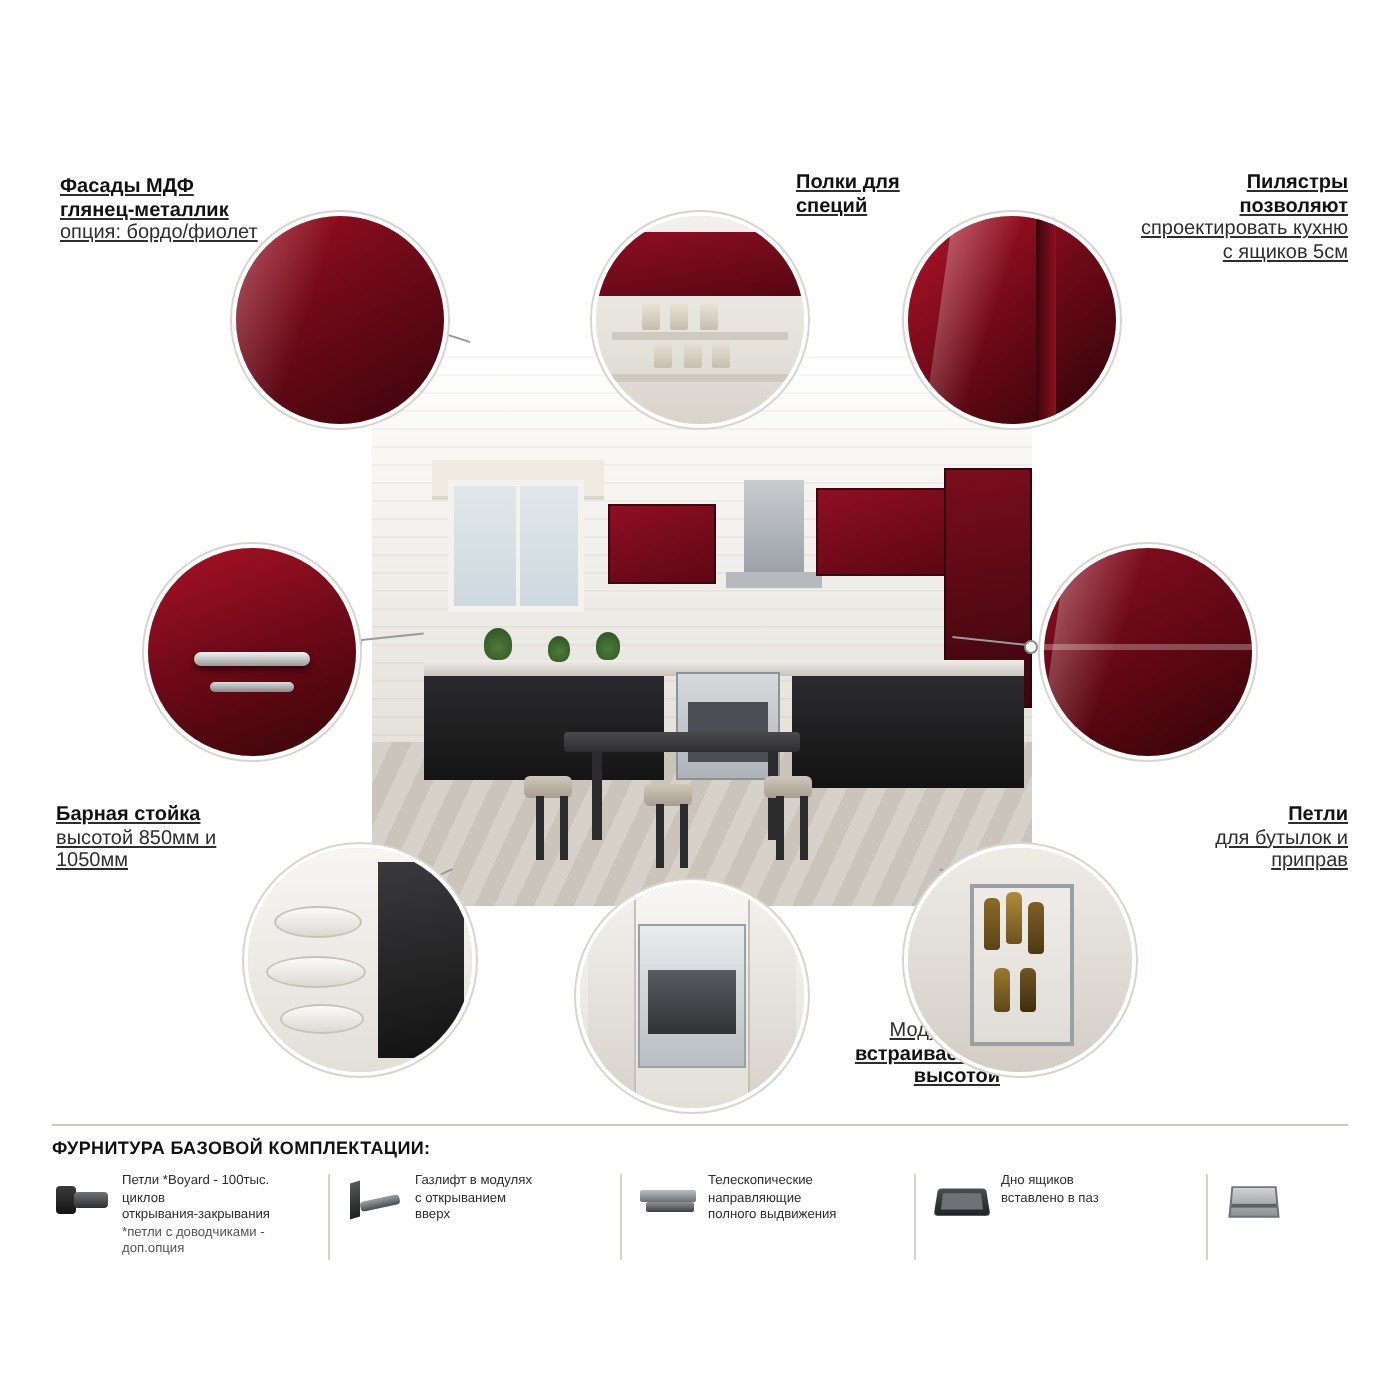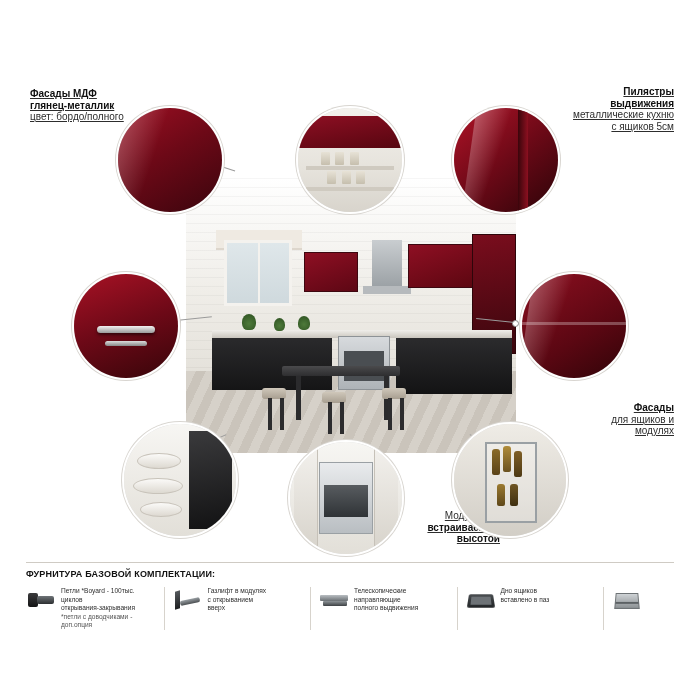--- a/index.html
+++ b/index.html
@@ -434,45 +434,49 @@
   <div class="leader" style="left:510px; top:452px; width:44px; transform:rotate(204deg);"></div>
   <div class="dot" style="left:508px; top:450px;"></div>
 
   <div class="circle" style="left:116px; top:106px; width:104px; height:104px;">
     <div class="c-face"></div>
     <div class="c-face-sheen"></div>
   </div>
   <div class="label" style="left:30px; top:88px; width:120px;">
     <div class="b">Фасады МДФ</div>
     <div class="b">глянец-металлик</div>
-    <div>цвет: бордо/полного</div>
+    <div>опция: бордо/фиолет</div>
   </div>
 
   <div class="circle" style="left:296px; top:106px; width:104px; height:104px;">
     <div class="c-shelf"></div>
     <div class="c-shelf-top"></div>
     <div class="c-shelf-board" style="top:56%;"></div>
     <div class="c-shelf-board" style="top:76%;"></div>
     <div class="c-jar" style="left:22%; top:42%;"></div>
     <div class="c-jar" style="left:36%; top:42%;"></div>
     <div class="c-jar" style="left:50%; top:42%;"></div>
     <div class="c-jar" style="left:28%; top:61%;"></div>
     <div class="c-jar" style="left:42%; top:61%;"></div>
     <div class="c-jar" style="left:56%; top:61%;"></div>
   </div>
+  <div class="label" style="left:398px; top:86px; width:110px; text-align:left;">
+    <div class="b">Полки для</div>
+    <div class="b">специй</div>
+  </div>
 
   <div class="circle" style="left:452px; top:106px; width:104px; height:104px;">
     <div class="c-face" style="background:linear-gradient(140deg,#b01327 0%,#6d0917 50%,#2c0408 100%);"></div>
     <div class="c-face-sheen" style="left:14%; width:34%;"></div>
     <div style="position:absolute; left:62%; top:0; width:10px; height:100%; background:linear-gradient(90deg,#3a050b,#8c1020);"></div>
   </div>
   <div class="label right" style="left:540px; top:86px; width:134px;">
     <div class="b">Пилястры</div>
-    <div class="b">выдвижения</div>
-    <div>металлические кухню</div>
+    <div class="b">позволяют</div>
+    <div>спроектировать кухню</div>
     <div>с ящиков 5см</div>
   </div>
 
   <div class="circle" style="left:72px; top:272px; width:104px; height:104px;">
     <div class="c-handle"></div>
     <div class="c-handle-bar"></div>
     <div class="c-handle-bar2"></div>
   </div>
 
   <div class="circle" style="left:520px; top:272px; width:104px; height:104px;">
@@ -480,20 +484,25 @@
     <div class="c-level-seam"></div>
     <div class="c-face-sheen" style="left:4%; width:40%;"></div>
   </div>
 
   <div class="circle" style="left:122px; top:422px; width:112px; height:112px;">
     <div class="c-white-box"></div>
     <div class="c-dark-panel"></div>
     <div class="c-shelf-round" style="left:12%; top:26%; width:42px; height:14px;"></div>
     <div class="c-shelf-round" style="left:8%; top:48%; width:48px; height:14px;"></div>
     <div class="c-shelf-round" style="left:14%; top:70%; width:40px; height:13px;"></div>
+  </div>
+  <div class="label" style="left:28px; top:402px; width:112px;">
+    <div class="b">Барная стойка</div>
+    <div>высотой 850мм и</div>
+    <div>1050мм</div>
   </div>
 
   <div class="circle" style="left:288px; top:440px; width:112px; height:112px;">
     <div class="c-white-box"></div>
     <div style="position:absolute; left:4%; top:6%; width:20%; height:88%; background:linear-gradient(#f2f0ec,#d8d4cc); border-right:1px solid #c6c1b8;"></div>
     <div style="position:absolute; right:4%; top:6%; width:20%; height:88%; background:linear-gradient(#f2f0ec,#d8d4cc); border-left:1px solid #c6c1b8;"></div>
     <div class="c-oven-body">
       <div class="c-oven-glass"></div>
     </div>
   </div>
@@ -506,23 +515,23 @@
   <div class="circle" style="left:452px; top:422px; width:112px; height:112px;">
     <div class="c-white-box" style="background:linear-gradient(#efece6,#d2cec6);"></div>
     <div class="c-cargo-rack"></div>
     <div class="c-bottle" style="left:34%; top:22%; background:linear-gradient(#8a6b2a,#5a4318);"></div>
     <div class="c-bottle" style="left:44%; top:20%; background:linear-gradient(#b08c3a,#6b5220);"></div>
     <div class="c-bottle" style="left:54%; top:24%; background:linear-gradient(#7f5f26,#4d3914);"></div>
     <div class="c-bottle" style="left:38%; top:54%; height:22px; background:linear-gradient(#9b7a30,#5e471a);"></div>
     <div class="c-bottle" style="left:50%; top:54%; height:22px; background:linear-gradient(#6f5522,#3f2f10);"></div>
   </div>
   <div class="label right" style="left:566px; top:402px; width:108px;">
-    <div class="b">Фасады</div>
-    <div>для ящиков и</div>
-    <div>модулях</div>
+    <div class="b">Петли</div>
+    <div>для бутылок и</div>
+    <div>приправ</div>
   </div>
 
   <div class="strip">
     <div class="strip-title">ФУРНИТУРА БАЗОВОЙ КОМПЛЕКТАЦИИ:</div>
     <div class="strip-items">
 
       <div class="strip-item">
         <div class="strip-ico">
           <div class="ic-hinge-a"></div>
             <div class="ic-hinge-b"></div>

